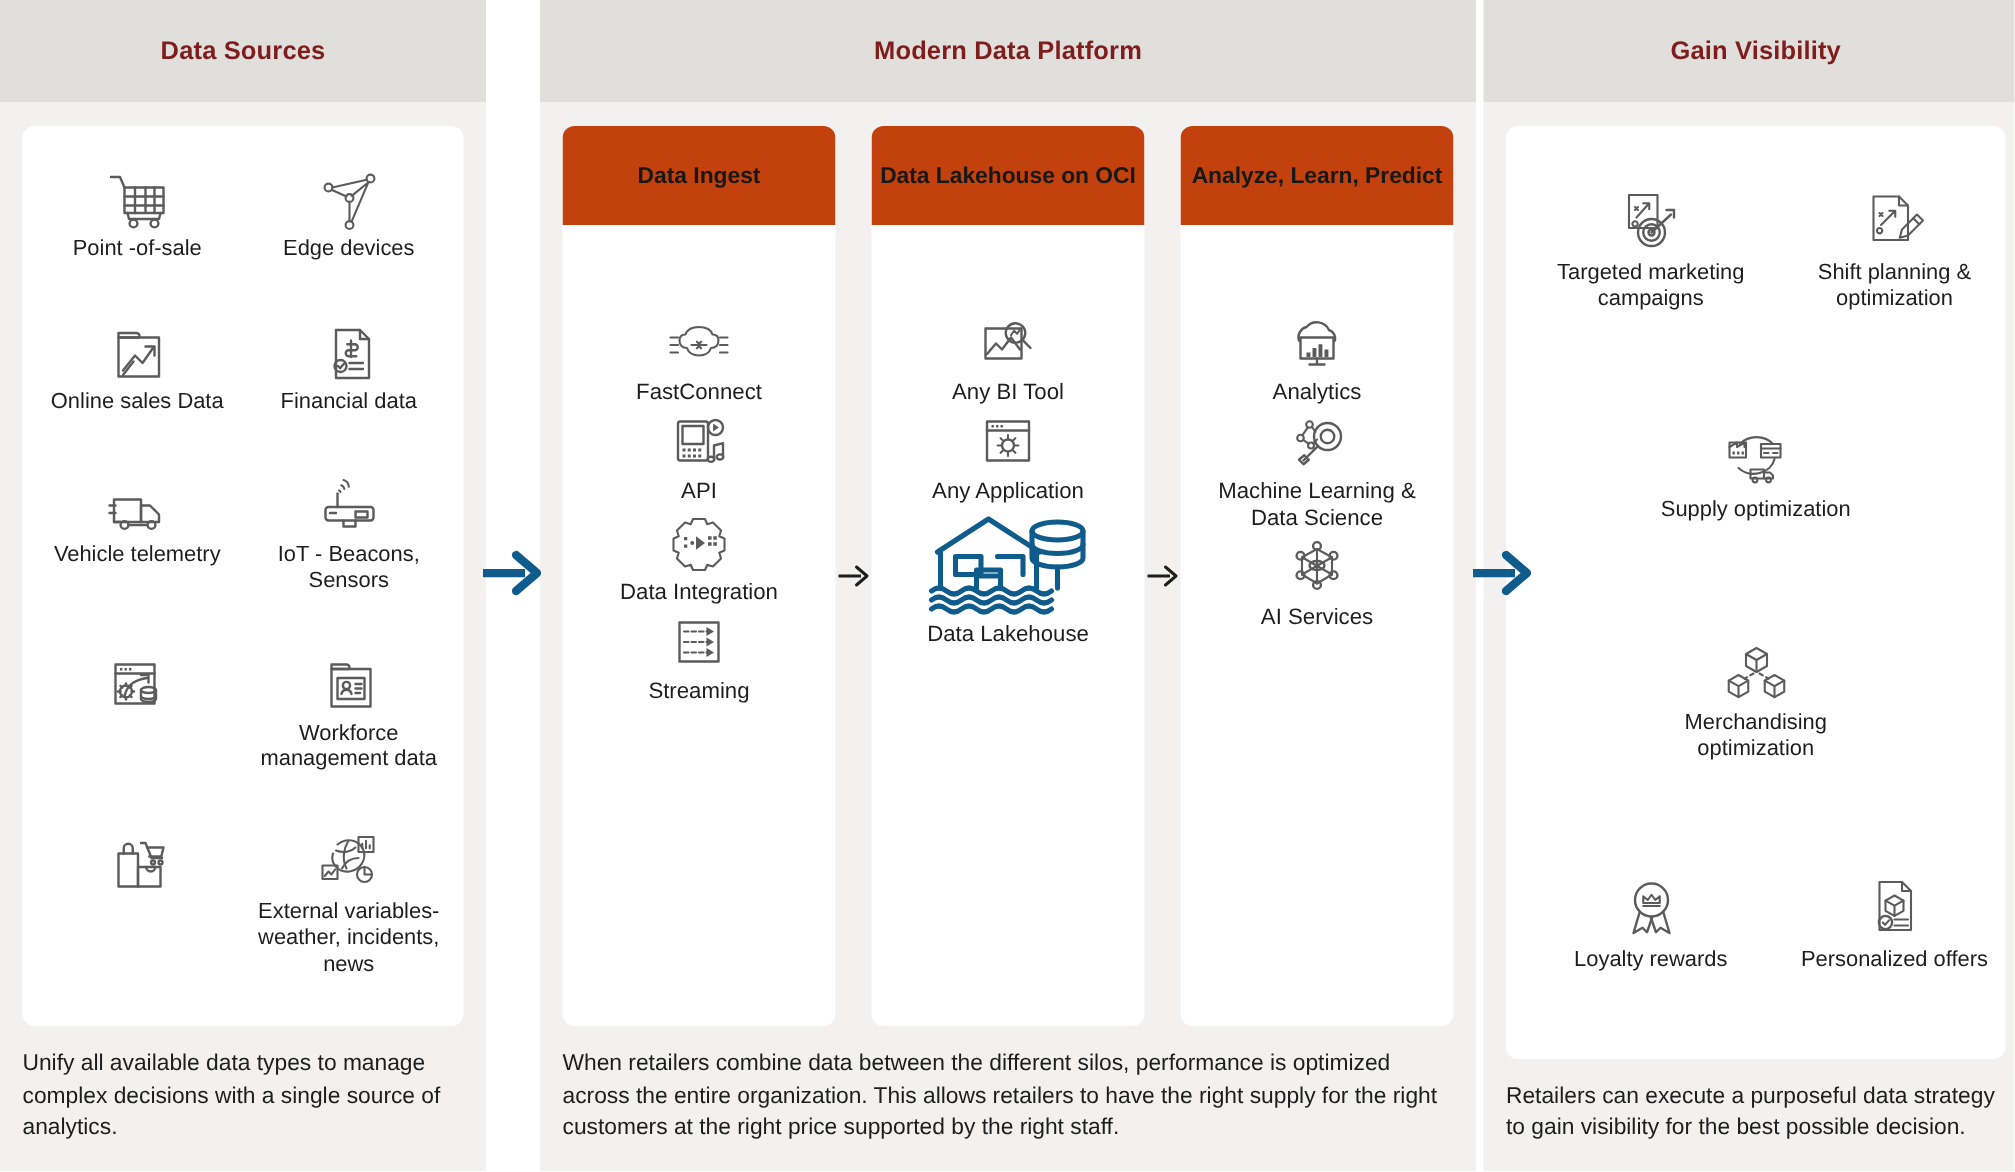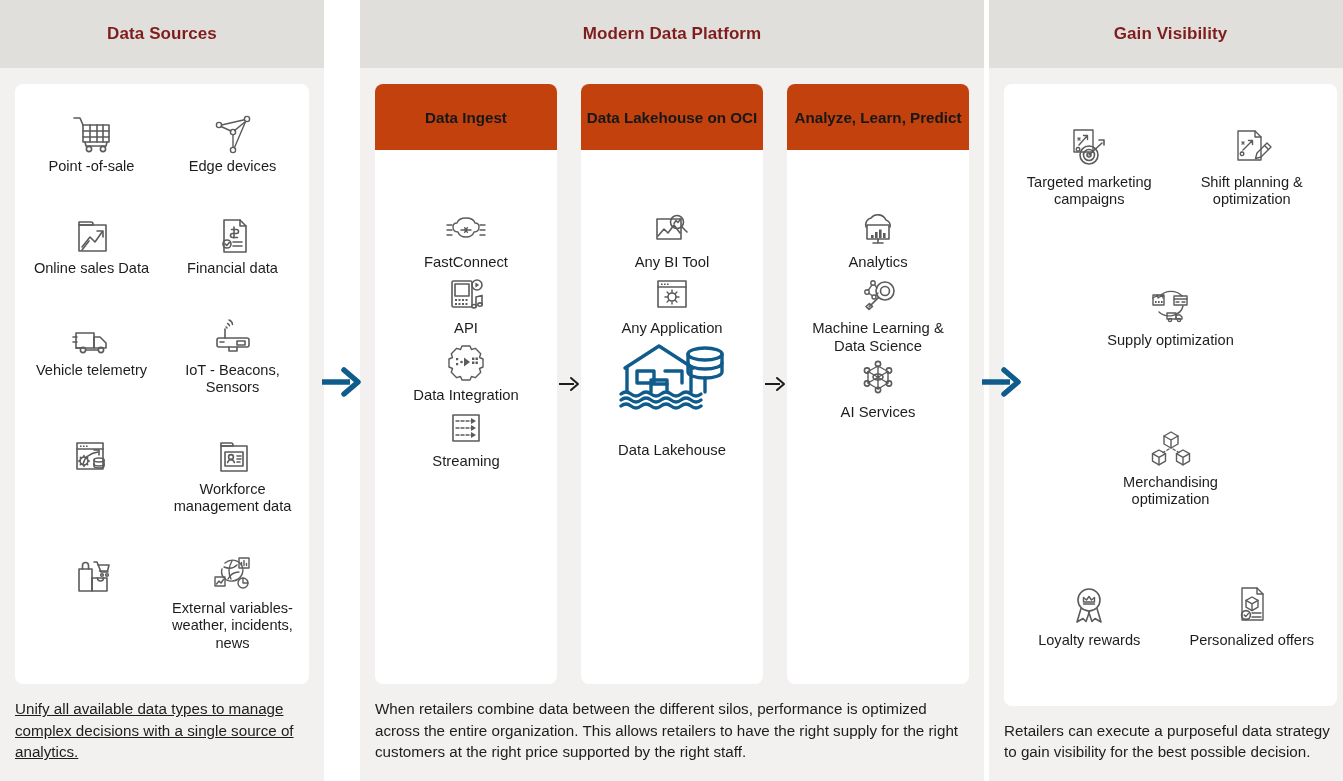--- a/index.html
+++ b/index.html
@@ -131,21 +131,21 @@
   .mini-arrow {
     flex: 0 0 auto;
     width: 24px;
     display: flex; align-items: center; justify-content: center;
   }
 
   
   .vis-body {
     flex: 1 1 auto;
     display: grid;
-    grid-template-columns: 1fr 1fr;
+    grid-template-columns: 1fr;
     grid-template-rows: 1fr 1fr 1fr 1fr;
     align-content: stretch;
     justify-items: center;
     align-items: center;
     padding: 8px 4px 14px 4px;
   }
   .vis-wide { grid-column: 1 / span 2; }
 
   
   .big-arrow {
@@ -313,21 +313,21 @@
                 <path class="ln2" d="M6.5 30 l2.5 -3 l2 2 l2.5 -3.5"></path>
                 <circle class="ln2" cx="33" cy="29" r="5"></circle>
                 <path class="ln2" d="M33 24 v5 h5"></path>
               </svg>
             </span>
             <span class="cap">External variables-weather, incidents, news</span>
           </div>
 
         </div>
       </div>
-      <div class="panel-footnote" style="padding-left:0;padding-right:0;text-decoration:underline;">Unify all available data types to manage complex decisions with a single source of analytics.</div>
+      <div class="panel-footnote" style="padding-left:0;padding-right:0;">Unify all available data types to manage complex decisions with a single source of analytics.</div>
     </div>
   </div>
 
   <div class="panel" id="panel-platform">
     <div class="panel-header">Modern Data Platform</div>
     <div class="panel-body" style="padding-top:0;">
       <div class="sub-row">
 
         <div class="sub-col">
           <div class="sub-head">Data Ingest</div>
@@ -420,21 +420,21 @@
                   <rect class="ln" x="7" y="6" width="28" height="26"></rect>
                   <path class="ln" d="M7 12 h28"></path>
                   <path class="fl" d="M10 8.4h1.6v1.6H10zM13 8.4h1.6v1.6H13zM16 8.4h1.6v1.6H16z"></path>
                   <circle class="ln" cx="21" cy="22" r="4"></circle>
                   <path class="ln2" d="M21 15 v2.4 M21 26.6 v2.4 M14 22 h2.4 M25.6 22 h2.4 M16.1 17.1 l1.7 1.7 M24.2 25.2 l1.7 1.7 M25.9 17.1 l-1.7 1.7 M17.8 25.2 l-1.7 1.7"></path>
                 </svg>
               </span>
               <span class="cap">Any Application</span>
             </div>
 
-            <div class="sub-item" style="width:170px;gap:27px;">
+            <div class="sub-item" style="width:170px;">
               <span class="ico" style="height:72px;">
                 <svg width="118" height="72" viewBox="0 0 118 72">
                   <path class="blue-ln" d="M12 30 L46 8 L80 30"></path>
                   <path class="blue-ln" d="M14 30 v24 M78 30 v24"></path>
                   <rect class="blue-ln" x="24" y="33" width="17" height="12"></rect>
                   <path class="blue-ln" d="M52 33 h17 v12"></path>
                   <path class="blue-ln" d="M38 54 v-12 h16 v12"></path>
                   <path class="blue-ln" d="M38 46 h16"></path>
                   <ellipse class="blue-ln" cx="92" cy="16" rx="17" ry="6"></ellipse>
                   <path class="blue-ln" d="M75 16 v18 c0 3.3 7.6 6 17 6 s17 -2.7 17 -6 v-18"></path>

